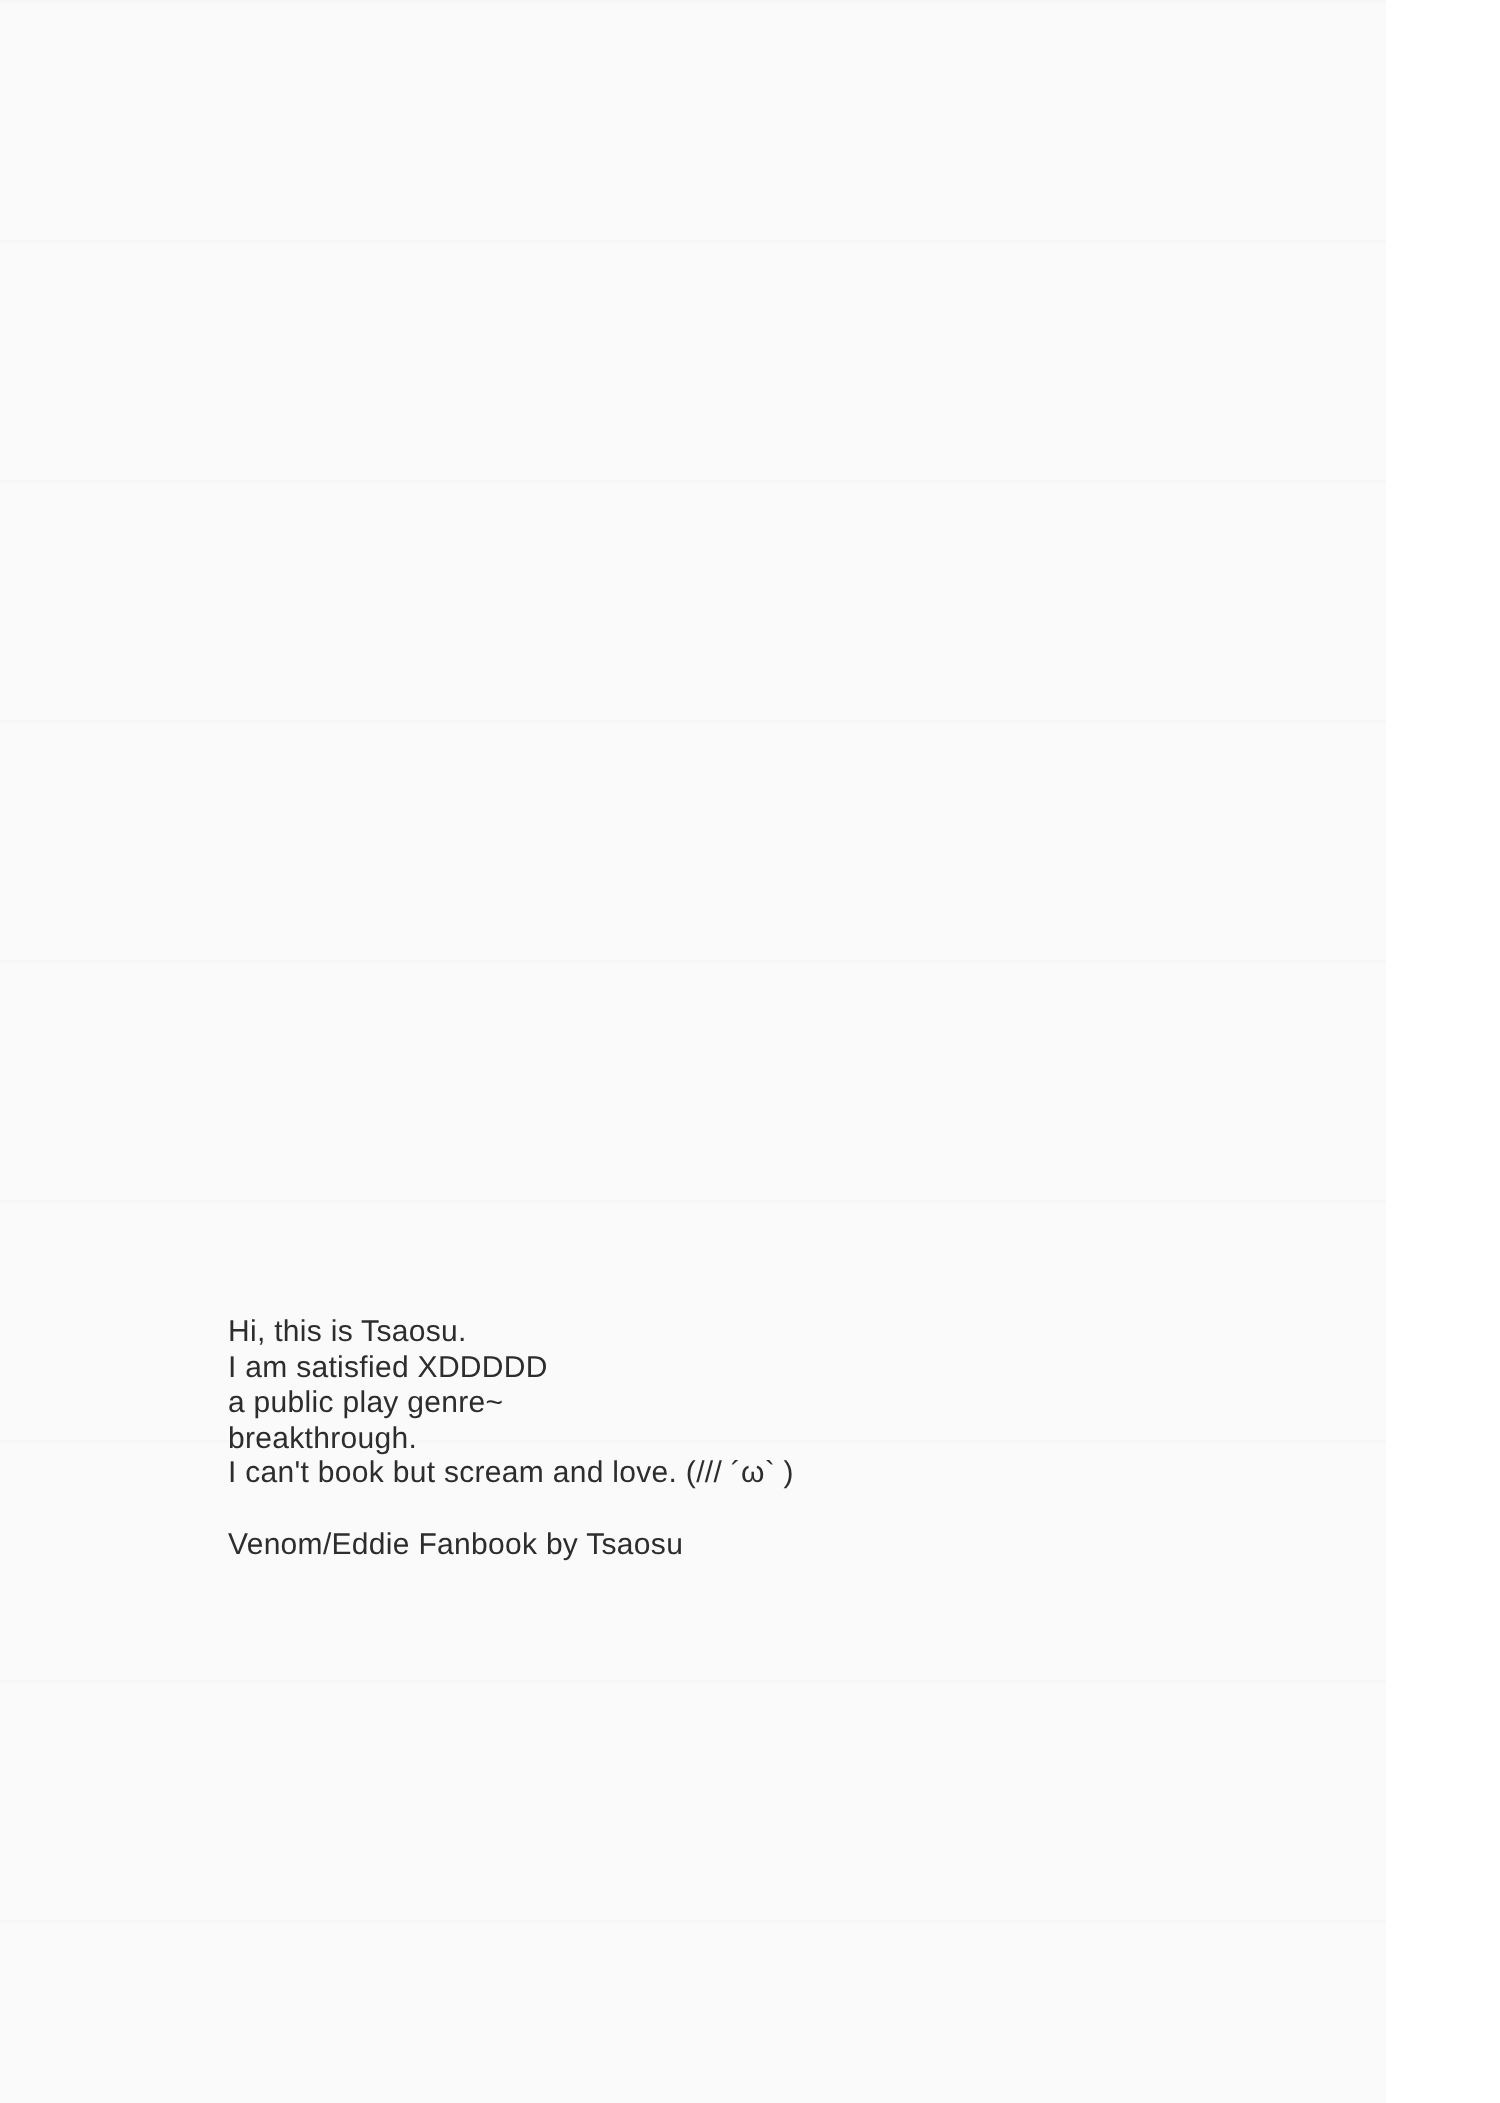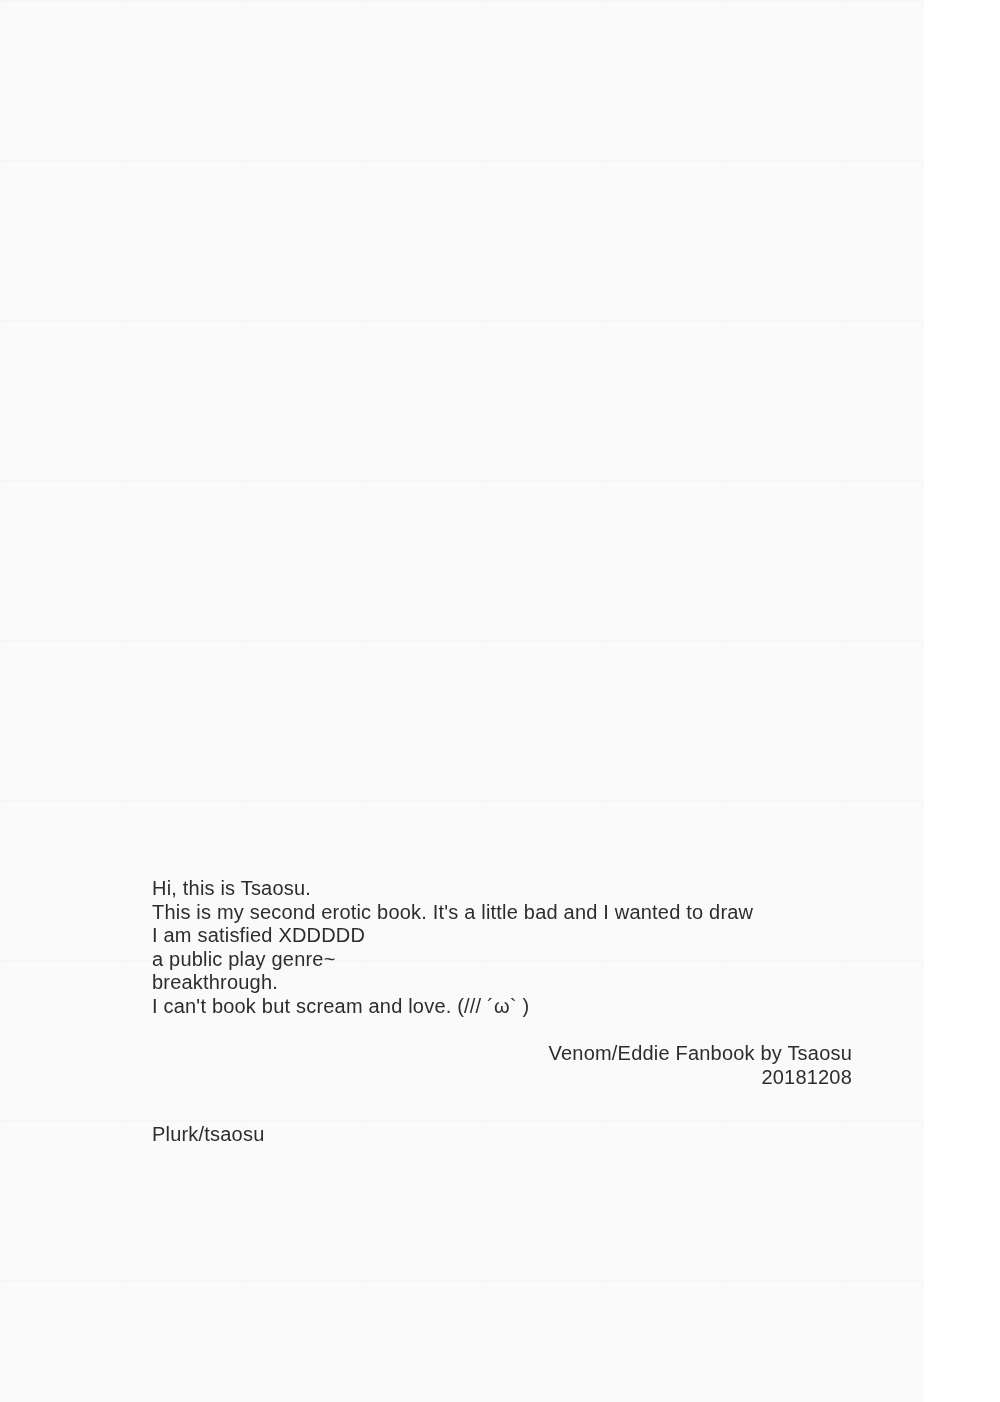--- a/index.html
+++ b/index.html
@@ -32,44 +32,38 @@
     color: #2d2d2d;
     font-size: 20px;
     line-height: 23.5px;
     letter-spacing: 0.2px;
   }
   .afterword p {
     margin: 0;
   }
   .afterword p.credit {
     margin-top: 24px;
-    text-align: right;
   }
   .afterword p.contact {
     margin-top: 34px;
   }
   .line {
     display: block;
     white-space: pre;
   }
 </style>
 </head>
 <body>
 
 <div class="page">
   <div class="afterword">
     <p>
       <span class="line">Hi, this is Tsaosu.</span>
-      <span class="line">This is my second erotic book. It's a little bad and I wanted to draw</span>
       <span class="line">I am satisfied XDDDDD</span>
       <span class="line">a public play genre~</span>
       <span class="line">breakthrough.</span>
       <span class="line">I can't book but scream and love. (/// ´ω` )</span>
     </p>
     <p class="credit">
       <span class="line">Venom/Eddie Fanbook by Tsaosu</span>
-      <span class="line">20181208</span>
-    </p>
-    <p class="contact">
-      <span class="line">Plurk/tsaosu</span>
     </p>
   </div>
 </div>
 
 </body></html>

